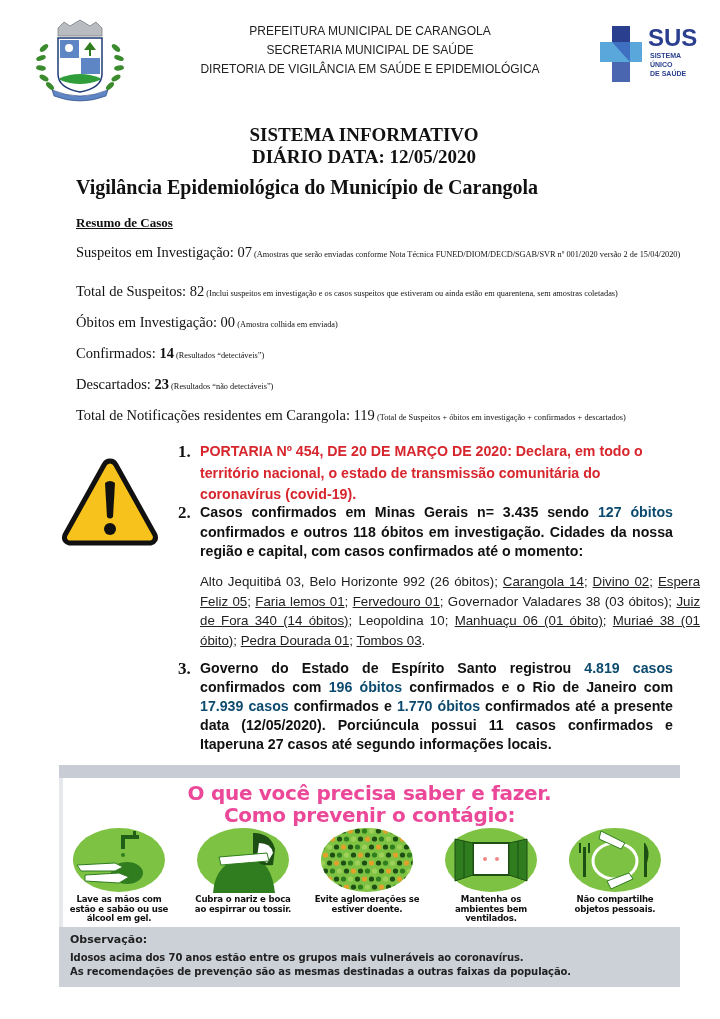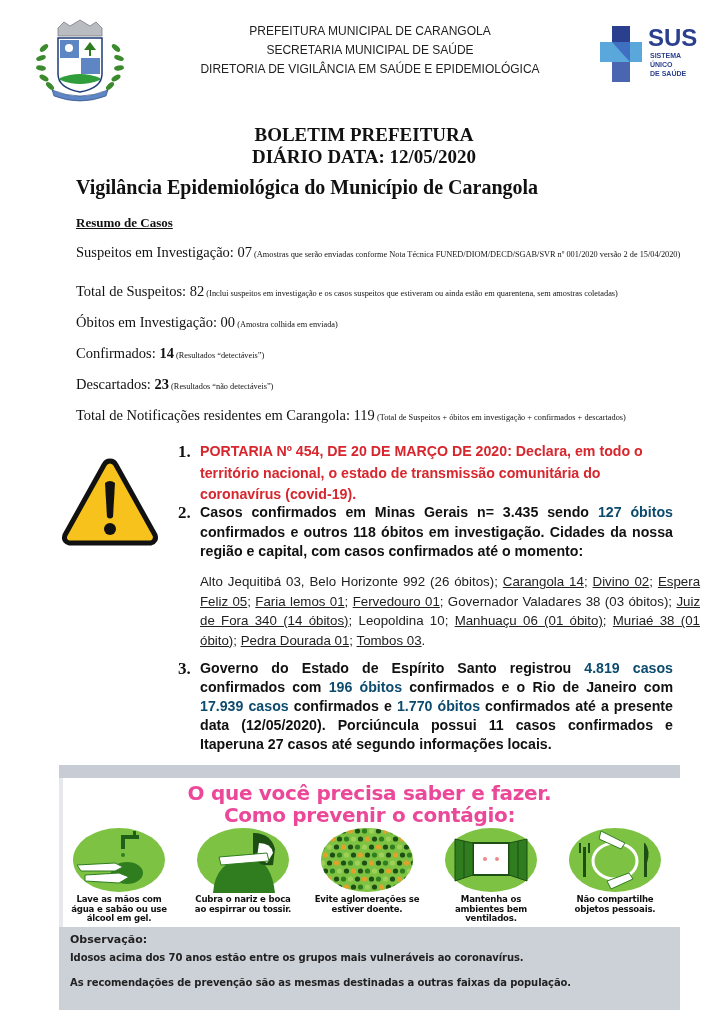--- a/index.html
+++ b/index.html
@@ -39,24 +39,24 @@
 
   .prevent { position: absolute; left: 59px; top: 765px; width: 621px; height: 162px; background: #fff; }
   .prevent .topbar { position: absolute; left: 0; top: 0; width: 621px; height: 13px; background: #c8ccd4; }
   .prevent .leftbar { position: absolute; left: 0; top: 13px; width: 4px; height: 149px; background: #e6e8ec; }
   .prevent .ptitle { position: absolute; left: 0; top: 17px; width: 621px; text-align: center;
     font-family: "DejaVu Sans", sans-serif; font-weight: bold; font-size: 20px; line-height: 22px; color: #ec4899; letter-spacing: -0.3px; }
   .tip { position: absolute; top: 62px; width: 120px; text-align: center; }
   .tip svg { display: block; margin: 0 auto; }
   .tip .cap { font-family: "DejaVu Sans", sans-serif; font-weight: bold; font-size: 8.6px; line-height: 9.5px; color: #111; margin-top: 2px; letter-spacing: -0.2px; }
 
-  .obs { position: absolute; left: 59px; top: 927px; width: 621px; height: 83px; background: #ccd0d7; padding: 6px 11px; }
+  .obs { position: absolute; left: 59px; top: 927px; width: 621px; height: 60px; background: #ccd0d7; padding: 6px 11px; }
   .obs .otitle { font-family: "DejaVu Sans", sans-serif; font-weight: bold; font-size: 11px; color: #222; }
   .obs .oline { font-family: "DejaVu Sans", sans-serif; font-weight: bold; font-size: 10px; color: #222; margin-top: 6px; letter-spacing: -0.1px; }
-  .obs .oline + .oline { margin-top: 14px; }
+  .obs .oline + .oline { margin-top: 3px; }
 </style>
 </head>
 <body>
 
 <div class="header">
   <svg class="coat" viewBox="0 0 100 86">
 
     <g fill="#3b8a2e">
       <ellipse cx="14" cy="30" rx="5" ry="2.5" transform="rotate(-40 14 30)"></ellipse>
       <ellipse cx="11" cy="40" rx="5" ry="2.5" transform="rotate(-20 11 40)"></ellipse>
@@ -99,21 +99,21 @@
       <rect x="14" y="40" width="18" height="20" fill="#4a66b0"></rect>
     </g>
     <text x="50" y="24" font-family="Liberation Sans, sans-serif" font-weight="bold" font-size="24" fill="#2b3f8f">SUS</text>
     <text x="52" y="36" font-family="Liberation Sans, sans-serif" font-weight="bold" font-size="7" fill="#2b3f8f">SISTEMA</text>
     <text x="52" y="45" font-family="Liberation Sans, sans-serif" font-weight="bold" font-size="7" fill="#2b3f8f">ÚNICO</text>
     <text x="52" y="54" font-family="Liberation Sans, sans-serif" font-weight="bold" font-size="7" fill="#2b3f8f">DE SAÚDE</text>
   </svg>
 </div>
 
 <div class="bulletin-title">
-  <div>BOLETIM PREFEITURA</div>
+  <div>SISTEMA INFORMATIVO</div>
   <div>DIÁRIO DATA: 12/05/2020</div>
 </div>
 <div class="section-title">Vigilância Epidemiológica do Município de Carangola</div>
 <div class="resumo">Resumo de Casos</div>
 
 <div class="stat" style="top:245px;">
   <span>Suspeitos em Investigação: </span><span>07</span><span class="note"> (Amostras que serão enviadas conforme Nota Técnica FUNED/DIOM/DECD/SGAB/SVR nº 001/2020 versão 2 de 15/04/2020)</span>
 </div>
 <div class="stat" style="top:284px;">
   <span>Total de Suspeitos: </span><span>82</span><span class="note"> (Inclui suspeitos em investigação e os casos suspeitos que estiveram ou ainda estão em quarentena, sem amostras coletadas)</span>
@@ -168,21 +168,21 @@
       <rect x="50" y="8" width="18" height="4" fill="#1f5f17"></rect>
       <rect x="50" y="8" width="4" height="14" fill="#1f5f17"></rect>
       <rect x="62" y="4" width="3" height="5" fill="#1f5f17"></rect>
       <circle cx="52" cy="28" r="2" fill="#2f7d1f"></circle>
       <ellipse cx="56" cy="46" rx="16" ry="11" fill="#2f7d1f"></ellipse>
       <path d="M6 38 L44 36 L52 40 L44 44 L10 44 Z" fill="#fff" stroke="#2f7d1f" stroke-width="1"></path>
       <path d="M14 48 L48 46 L58 50 L48 56 L14 54 Z" fill="#fff" stroke="#2f7d1f" stroke-width="1"></path>
     </svg>
     <div class="cap">
       <div>Lave as mãos com</div>
-      <div>água e sabão ou use</div>
+      <div>estão e sabão ou use</div>
       <div>álcool em gel.</div>
     </div>
   </div>
 
   <div class="tip" style="left:124px;">
     <svg width="96" height="66" viewBox="0 0 96 66">
       <ellipse cx="48" cy="33" rx="46" ry="32" fill="#7dc242"></ellipse>
       <path d="M18 66 Q20 34 52 30 Q76 30 80 66 Z" fill="#2f7d1f"></path>
       <path d="M58 6 Q76 6 80 22 L78 38 Q64 40 58 30 Z" fill="#1d4f14"></path>
       <path d="M64 16 Q76 16 78 26 L72 36 L62 30 Z" fill="#fff"></path>

